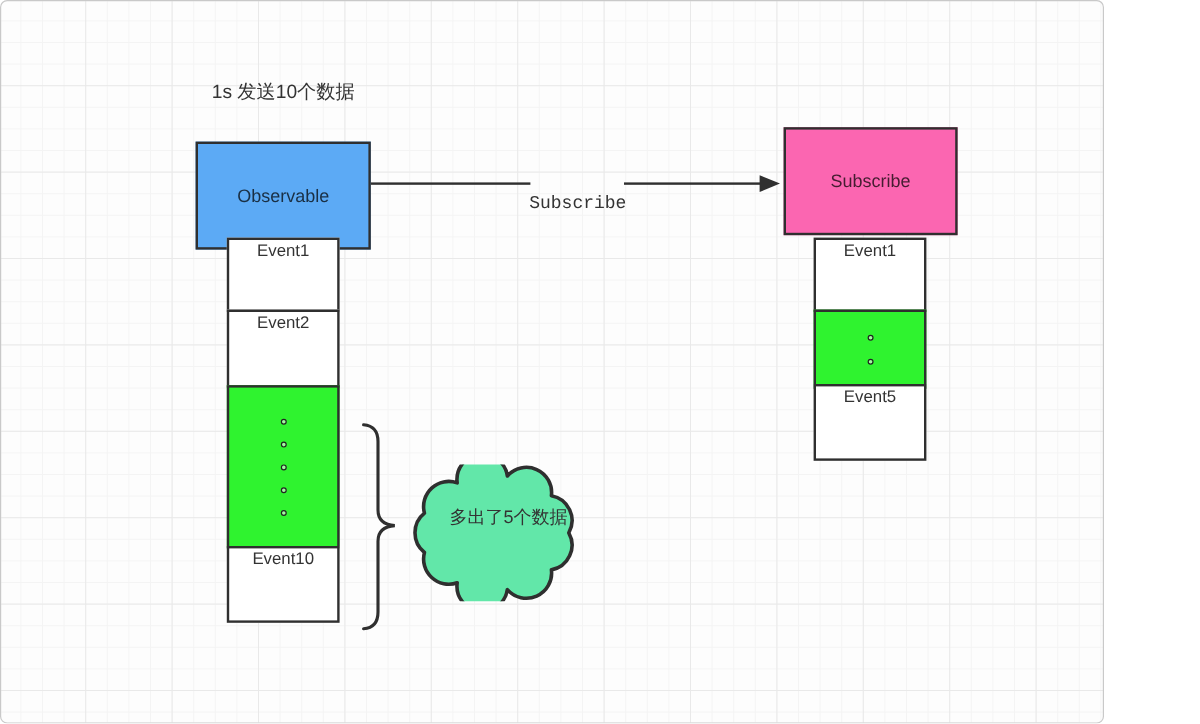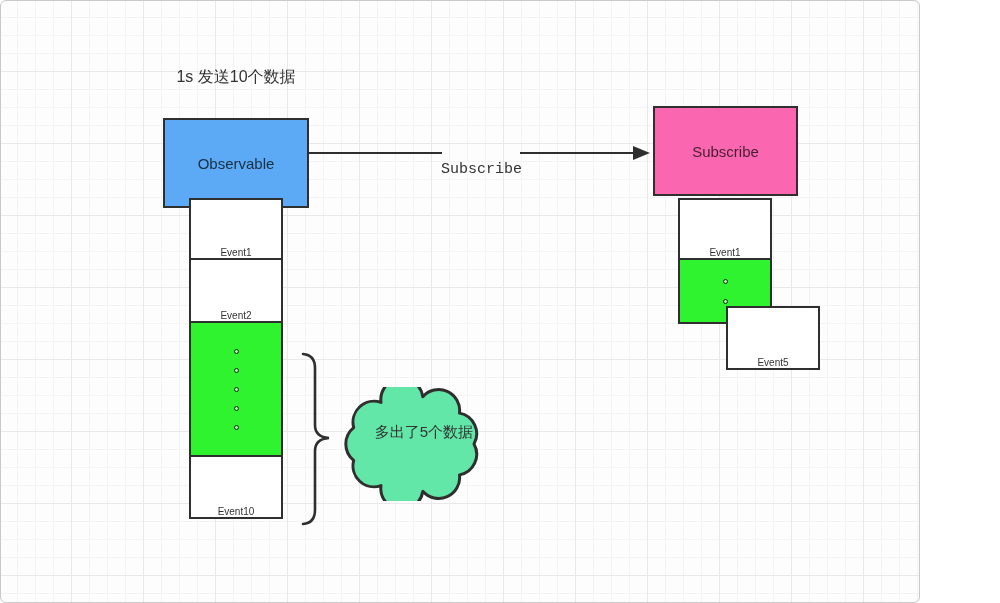--- a/index.html
+++ b/index.html
@@ -38,23 +38,23 @@
     align-items: center;
     justify-content: center;
     font-size: 15px;
     color: rgba(0,0,0,0.72);
   }
 
   .event-box {
     border: 2px solid #2f2f2f;
     background: #ffffff;
     display: flex;
-    align-items: flex-end;
+    align-items: flex-start;
     justify-content: center;
-    font-size: 10px;
+    font-size: 14px;
     color: #333;
   }
 
   .green-box {
     border: 2px solid #2f2f2f;
     background: #2ff32f;
   }
 
   .dot-col {
     display: flex;
@@ -132,21 +132,21 @@
   </div>
 
   <div class="abs event-box" style="left:677px; top:197px; width:94px; height:62px;">
     <span>Event1</span>
   </div>
   <div class="abs green-box" style="left:677px; top:257px; width:94px; height:66px;"></div>
   <div class="abs dot-col" style="left:677px; top:278px; width:94px; gap:15px;">
     <span class="dot"></span>
     <span class="dot"></span>
   </div>
-  <div class="abs event-box" style="left:677px; top:305px; width:94px; height:64px;margin-left:48px;">
+  <div class="abs event-box" style="left:677px; top:319px; width:94px; height:64px;">
     <span>Event5</span>
   </div>
 
   <svg class="abs" style="left:298px; top:349px;" width="36" height="178" viewBox="0 0 36 178">
     <path d="M 4 4 Q 16 5 16 18 L 16 75 Q 16 87 30 88 Q 16 89 16 101 L 16 160 Q 16 173 4 174" fill="none" stroke="#2f2f2f" stroke-width="2.6" stroke-linecap="round"></path>
   </svg>
 
   <svg class="abs" style="left:342px; top:386px;" width="138" height="114" viewBox="0 0 138 114">
     <path d="M 131 57
              A 21 21 0 0 1 116.5 87.9

